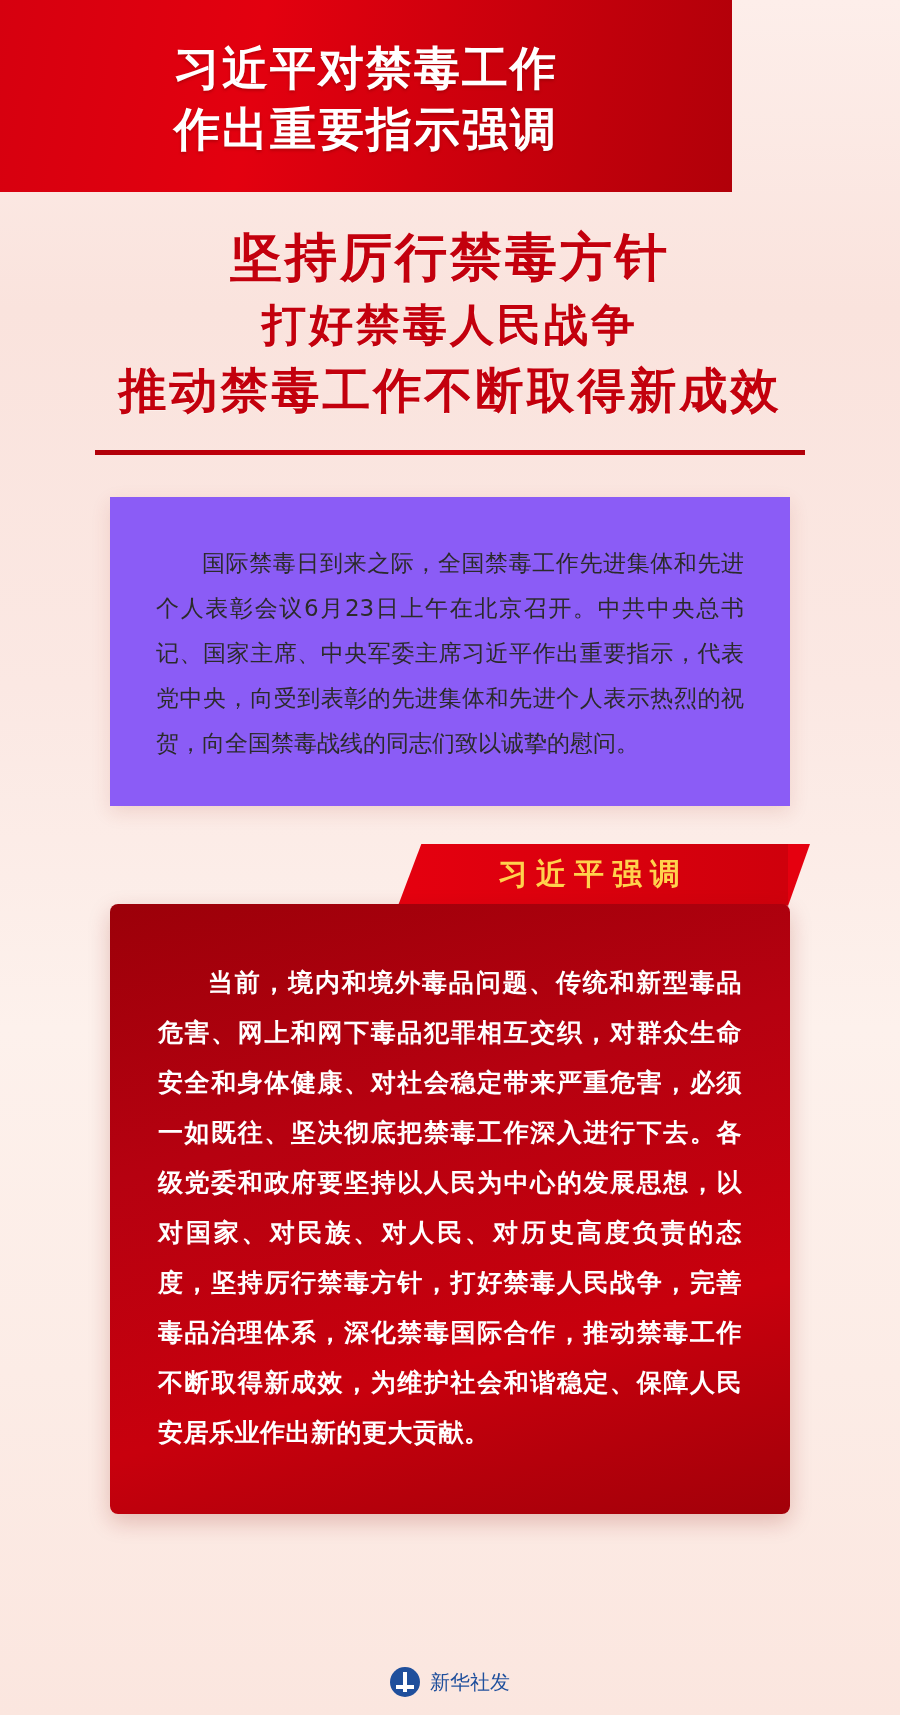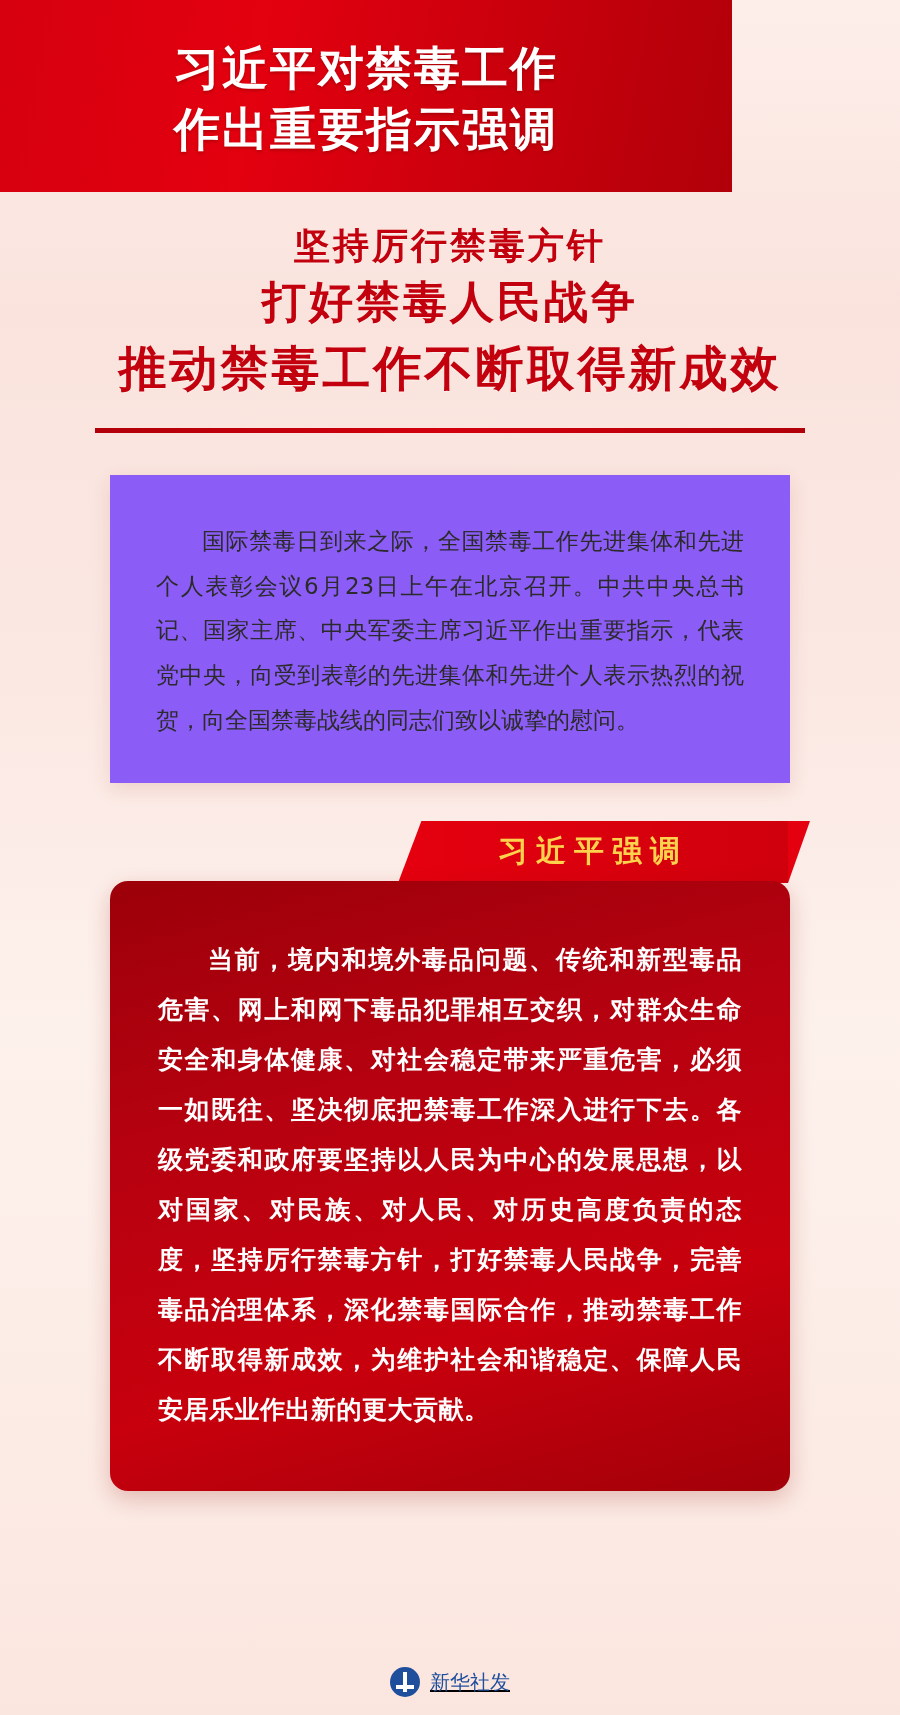--- a/index.html
+++ b/index.html
@@ -45,21 +45,21 @@
     text-align: center;
   }
   .slogan-line {
     color: #c3000d;
     font-weight: bold;
     line-height: 1.42;
     font-family: "DejaVu Serif", "Liberation Serif", serif;
     letter-spacing: 3px;
     text-shadow: 0 1px 0 rgba(255,255,255,0.4);
   }
-  .slogan-line.s1 { font-size: 36px; }
+  .slogan-line.s1 { font-size: 52px; }
   .slogan-line.s2 { font-size: 44px; }
   .slogan-line.s3 { font-size: 48px; }
 
   .divider-rule {
     width: 710px;
     height: 5px;
     margin: 26px auto 0 auto;
     background: linear-gradient(90deg, #b10009 0%, #d4000e 50%, #b10009 100%);
   }
 
@@ -125,21 +125,21 @@
     border-top: 62px solid #e5000f;
     border-right: 22px solid transparent;
   }
 
   
   .quote-card {
     position: relative;
     width: 680px;
     margin: -10px auto 0 auto;
     background: linear-gradient(165deg, #9c0009 0%, #b60110 35%, #c8000d 70%, #a20009 100%);
-    border-radius: 18px;
+    border-radius: 8px;
     padding: 54px 48px 56px 48px;
     box-sizing: border-box;
     box-shadow: 0 8px 22px rgba(140, 20, 10, 0.22);
   }
   .quote-card p {
     margin: 0;
     color: #ffffff;
     font-size: 25px;
     font-weight: bold;
     line-height: 2.0;
@@ -152,21 +152,20 @@
   
   .footer {
     position: absolute;
     left: 0;
     bottom: 18px;
     width: 900px;
     display: flex;
     align-items: center;
     justify-content: center;
     gap: 10px;
-    text-decoration: underline;
   }
   .footer-logo {
     width: 30px;
     height: 30px;
     border-radius: 50%;
     background: #1f4f9c;
     position: relative;
     display: inline-block;
   }
   .footer-logo::before {

